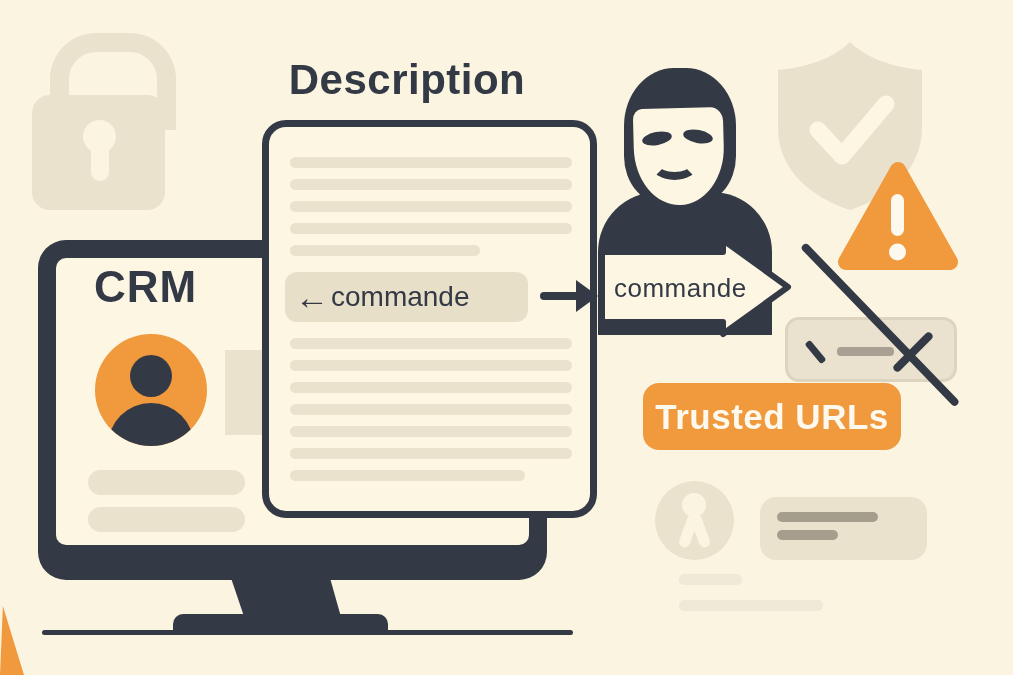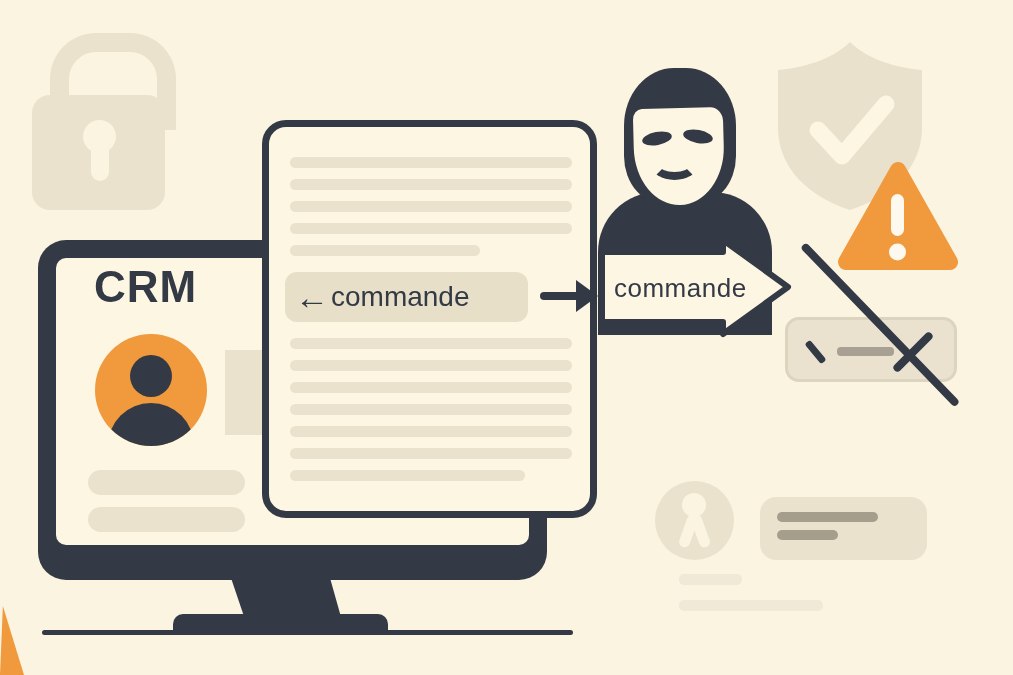--- a/index.html
+++ b/index.html
@@ -166,30 +166,32 @@
     <polygon points="6,16 127,16 127,4 192,51 127,98 127,86 6,86" fill="#FCF6E3" stroke="#333A46" stroke-width="6" stroke-linejoin="round"></polygon>
   </svg>
   <div class="abs banner-text">commande</div>
 
   <div class="abs urlbox"></div>
   <div class="abs tick"></div>
   <div class="abs graybar"></div>
   <div class="abs perp"></div>
   <div class="abs slash"></div>
 
+  <div class="abs badge">Trusted URLs</div>
 
   <div>
     <div class="abs brcircle">
       <div class="abs br-head"></div>
       <div class="abs br-leg leg-a"></div>
       <div class="abs br-leg leg-b"></div>
     </div>
     <div class="abs bubble"></div>
     <div class="abs bline1"></div>
     <div class="abs bline2"></div>
     <div class="abs fline1"></div>
     <div class="abs fline2"></div>
   </div>
 
   <div class="abs corner"></div>
 
+  <div class="abs title">Description</div>
 
 </div>
 
 </body></html>

